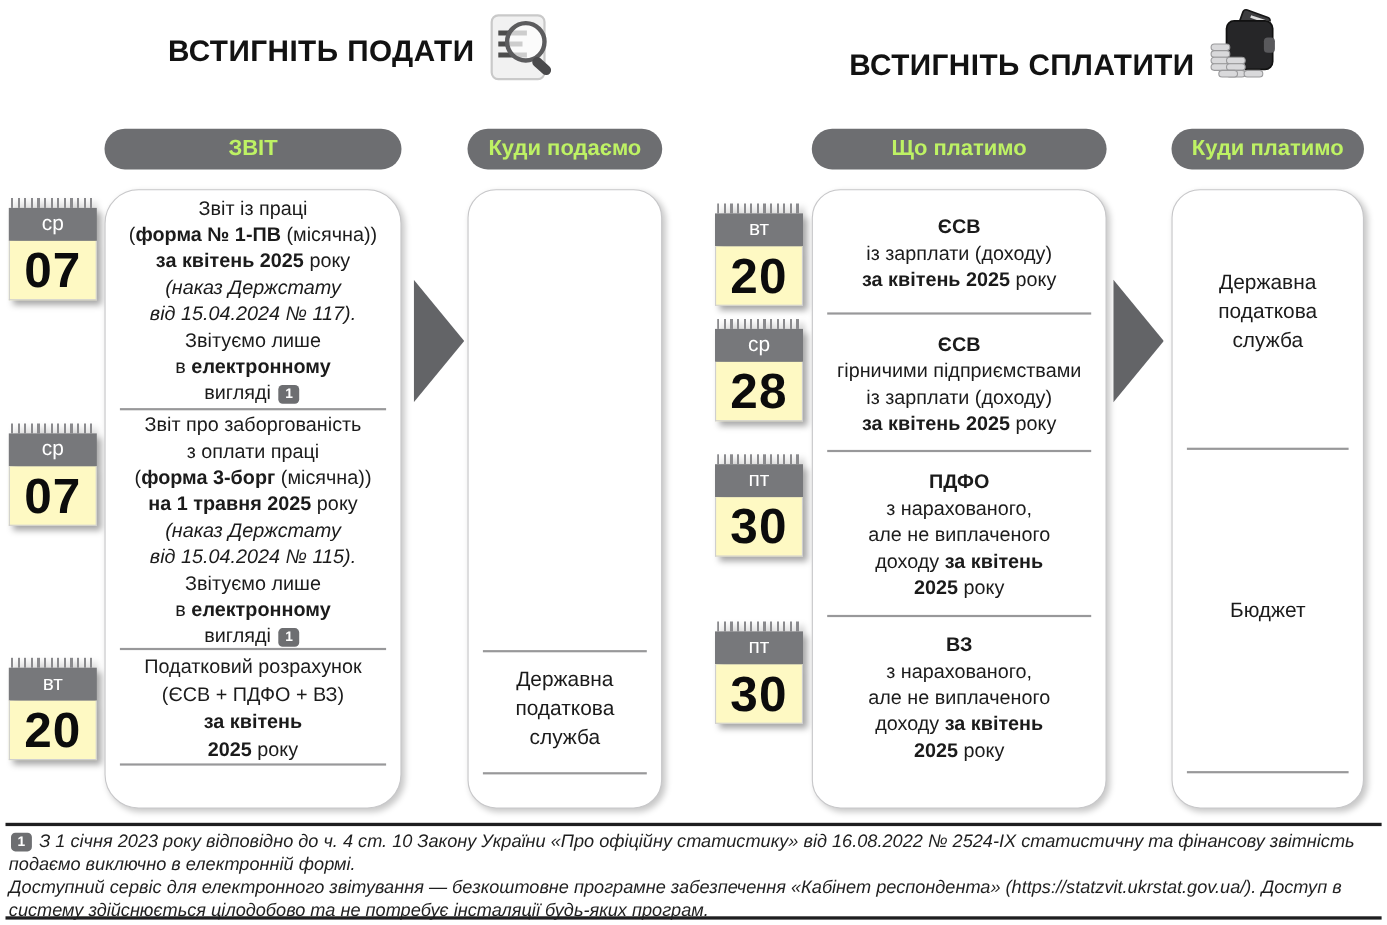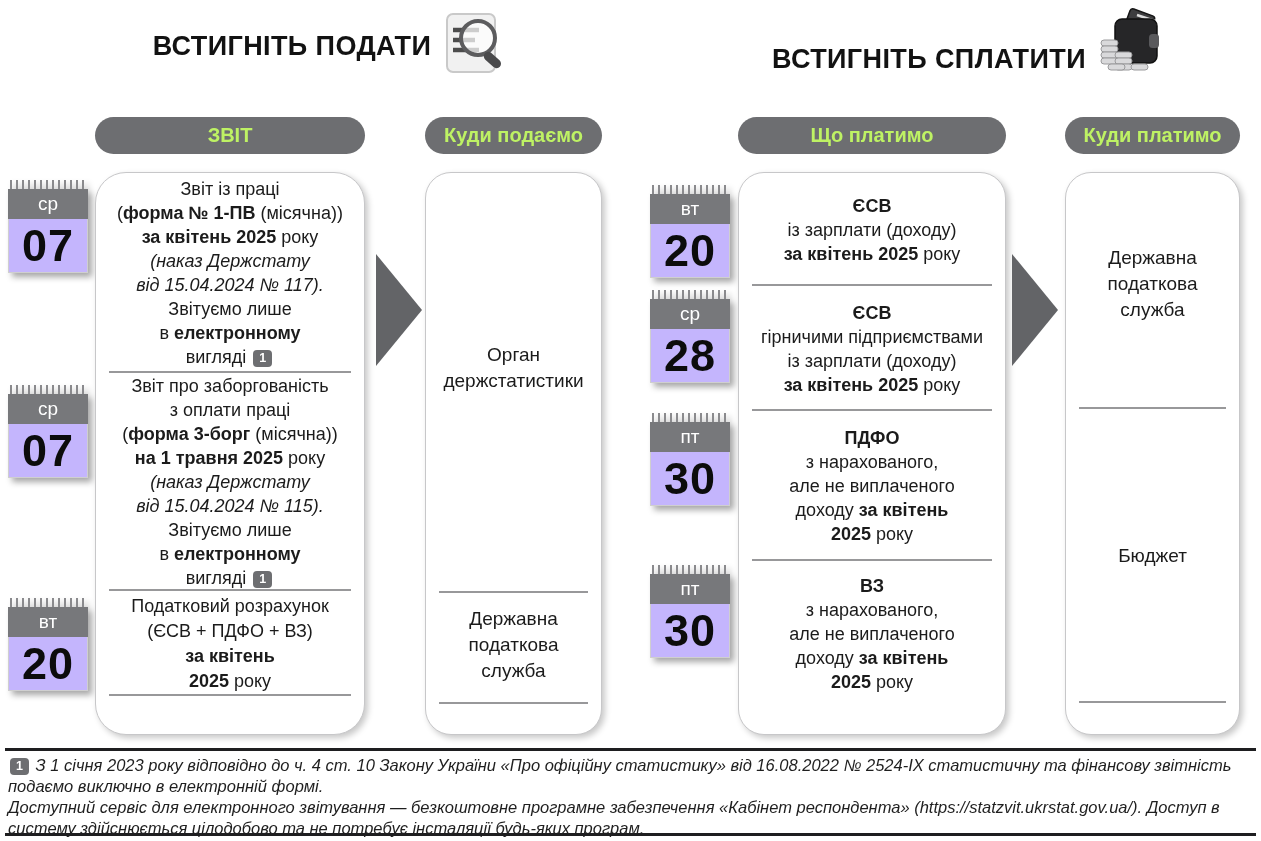--- a/index.html
+++ b/index.html
@@ -45,21 +45,21 @@
     position:absolute; top:254px; width:46px; height:112px; background:#636467;
     clip-path:polygon(0 0,100% 50%,0 100%);
   }
   .cal{position:absolute; width:80px; filter:drop-shadow(4px 4px 3px rgba(0,0,0,.35));}
   .cal-spiral{height:9px; margin:0 2px; background:repeating-linear-gradient(90deg,#8a8a8d 0 2px,transparent 2px 6px);}
   .cal-wd{
     height:30px; background:var(--calhead); color:#fff; font-size:19px;
     display:flex; align-items:center; justify-content:center;
   }
   .cal-day{
-    height:53px; background:#c4b5fd; color:#0c0c0c; font-size:45px; font-weight:bold;
+    height:53px; background:#fef9c3; color:#0c0c0c; font-size:45px; font-weight:bold;
     letter-spacing:1px; display:flex; align-items:center; justify-content:center;
     border:1px solid #cfcfcf; border-top:none;
   }
   .rule{position:absolute; left:5px; right:5px; height:2.5px; background:var(--rule);}
   .fpara{
     position:absolute; left:8px; right:8px; font-size:16.5px; line-height:21px; color:#1f1f1f;
   }
 </style>
 </head>
 <body>
@@ -174,24 +174,20 @@
         </div>
       <div class="divider"></div>
     </div>
     <div class="section" style="flex:1;"></div>
   </div>
 
   <div class="arrow" style="left:376px;"></div>
 
   <div class="panel" style="left:425px;width:177px;">
     <div class="section" style="height:420px;padding-bottom:30px;">
-      <div class="rich big">
-          <div><span>Орган</span></div>
-          <div><span>держстатистики</span></div>
-        </div>
       <div class="divider"></div>
     </div>
     <div class="section" style="height:111px;padding-bottom:8px;">
       <div class="rich big">
           <div><span>Державна</span></div>
           <div><span>податкова</span></div>
           <div><span>служба</span></div>
         </div>
       <div class="divider"></div>
     </div>

